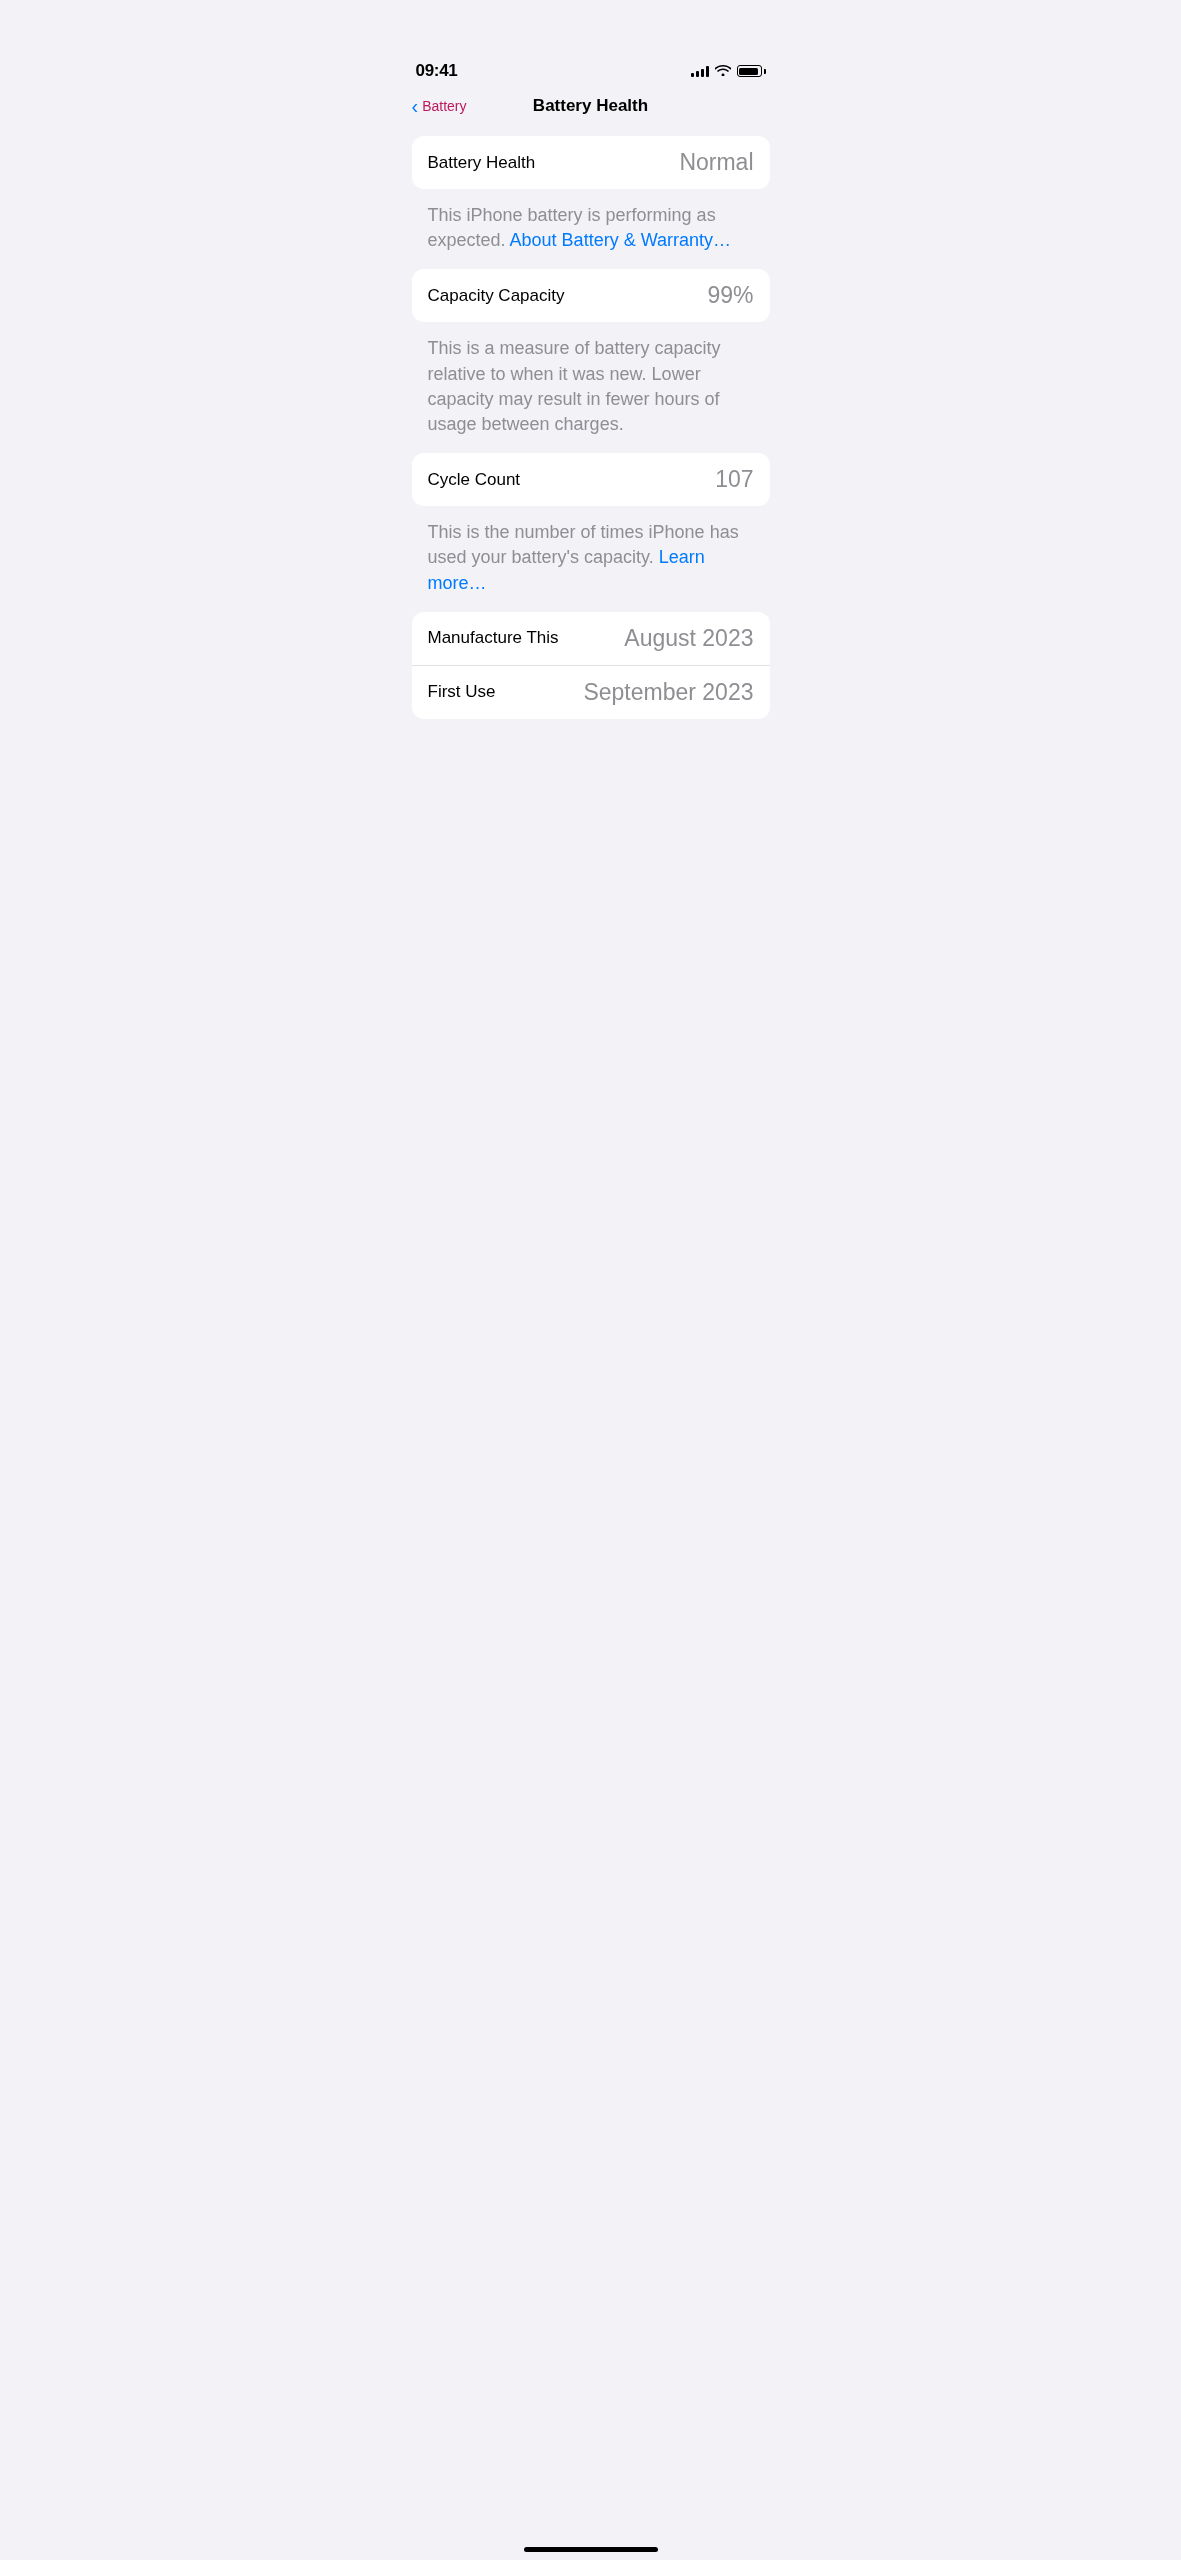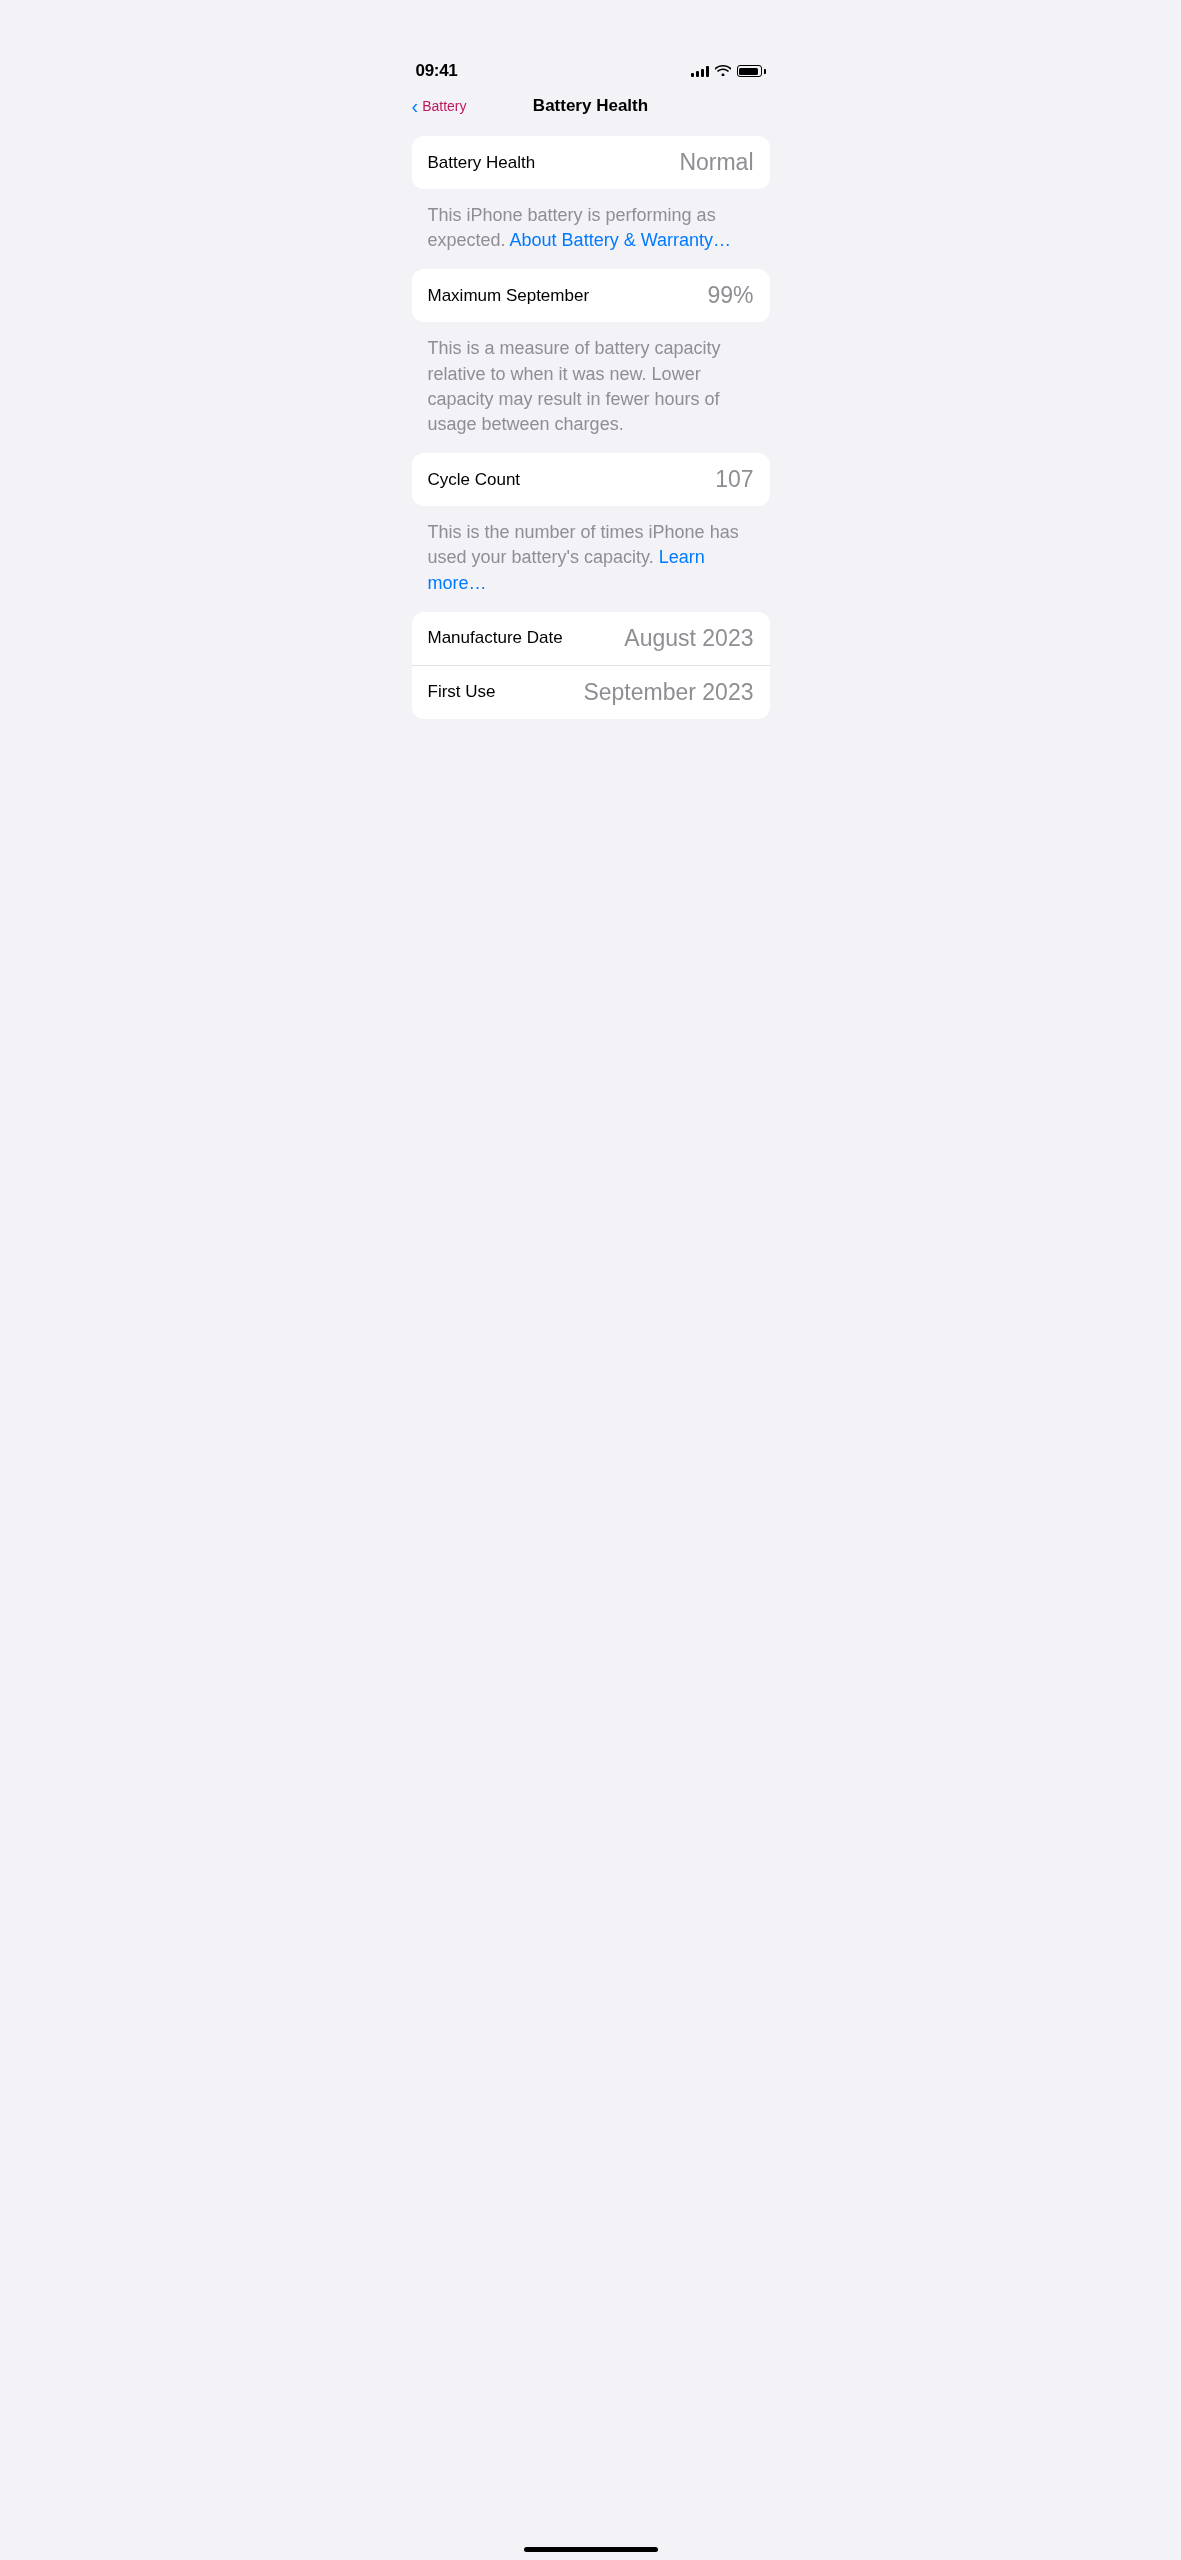--- a/index.html
+++ b/index.html
@@ -239,41 +239,41 @@
       <span class="row-label">Battery Health</span>
       <span class="row-value">Normal</span>
     </div>
   </div>
   <div class="helper-text">
     This iPhone battery is performing as expected. <a class="helper-link">About Battery &amp; Warranty…</a>
   </div>
 
   <div class="card">
     <div class="card-row">
-      <span class="row-label">Maximum September</span>
+      <span class="row-label">Capacity Capacity</span>
       <span class="row-value">99%</span>
     </div>
   </div>
   <div class="helper-text">
     This is a measure of battery capacity relative to when it was new. Lower capacity may result in fewer hours of usage between charges.
   </div>
 
   <div class="card">
     <div class="card-row">
       <span class="row-label">Cycle Count</span>
       <span class="row-value">107</span>
     </div>
   </div>
   <div class="helper-text">
     This is the number of times iPhone has used your battery's capacity. <a class="helper-link">Learn more…</a>
   </div>
 
   <div class="card">
     <div class="card-row">
-      <span class="row-label">Manufacture Date</span>
+      <span class="row-label">Manufacture This</span>
       <span class="row-value">August 2023</span>
     </div>
     <div class="card-row">
       <span class="row-label">First Use</span>
       <span class="row-value">September 2023</span>
     </div>
   </div>
 
 </div>
 

